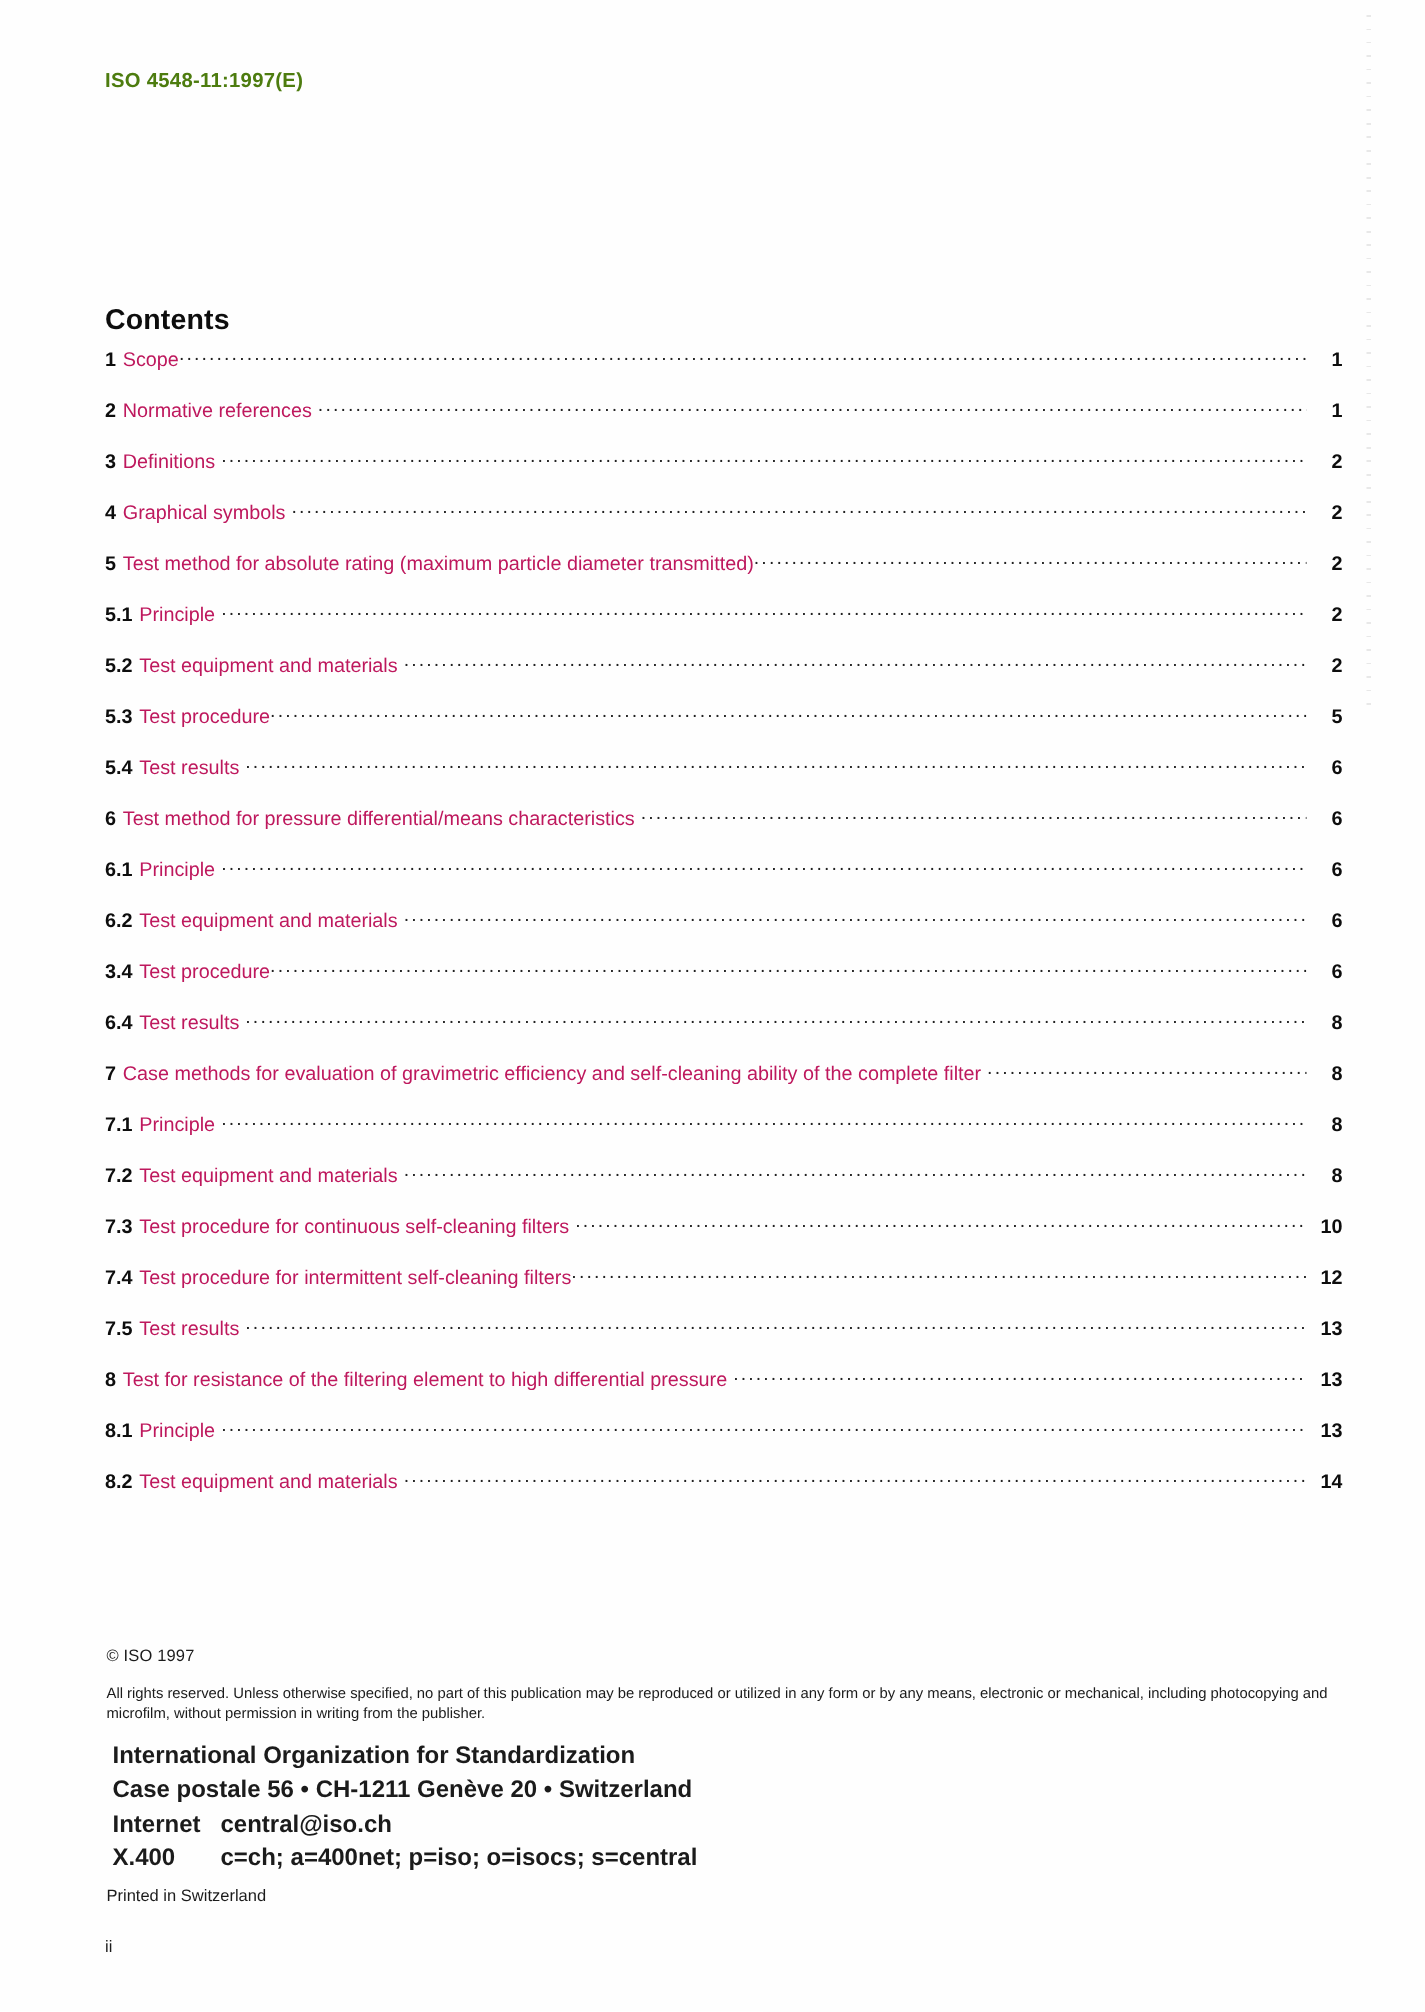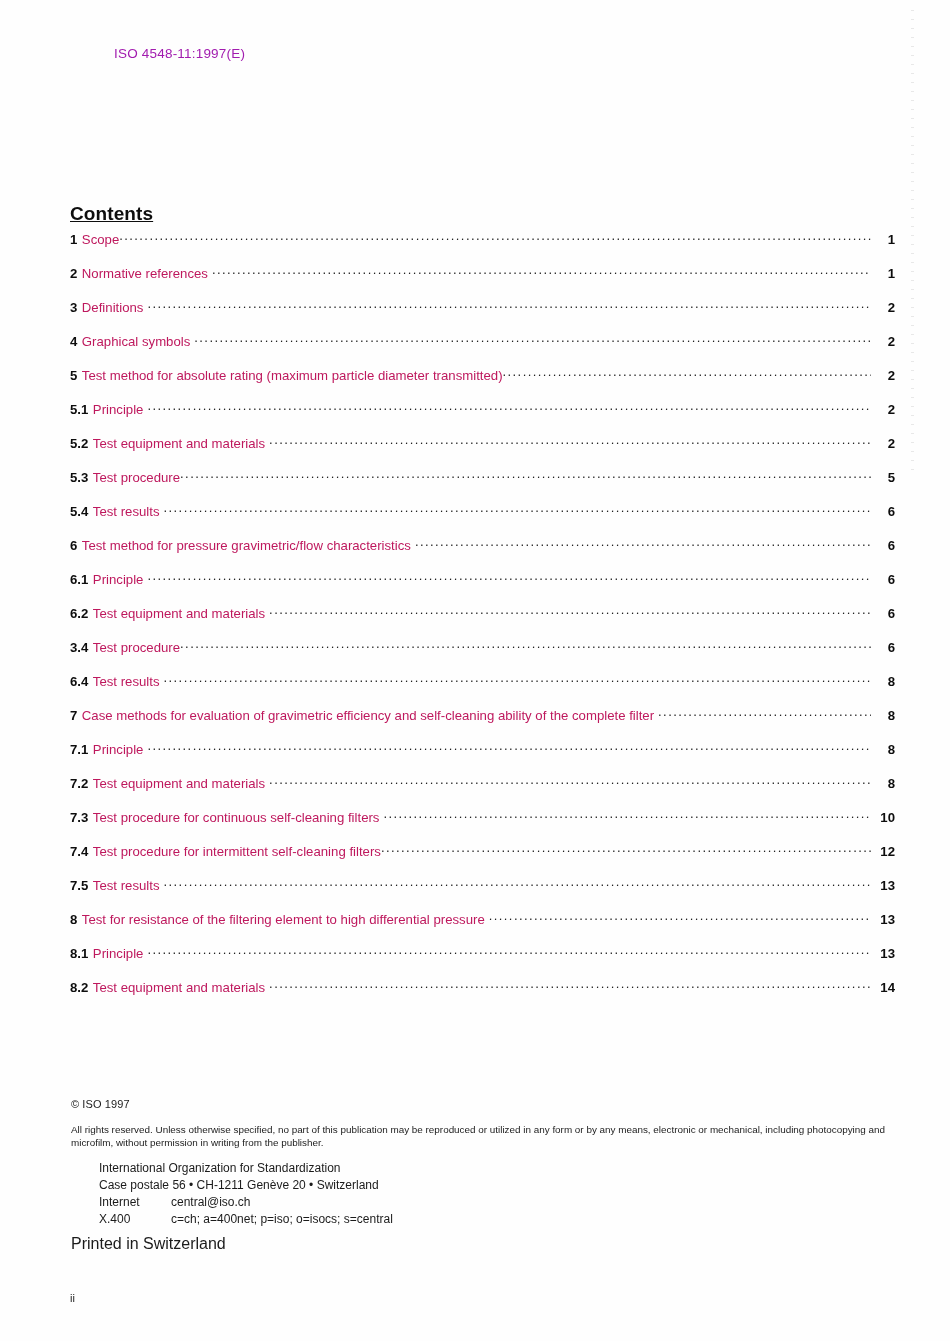--- a/index.html
+++ b/index.html
@@ -21,36 +21,34 @@
     inset: 0;
     background: #fefefe;
   }
 
   
   .doc-header {
     position: absolute;
     left: 70px;
     top: 46px;
     font-size: 13.5px;
-    font-weight: normal;
+    font-weight: bold;
     letter-spacing: 0.2px;
-    color: #a21caf;
-    margin-left: 44px;
+    color: #4d7c0f;
   }
 
   
   .contents-title {
     position: absolute;
     left: 70px;
     top: 190px;
     font-size: 19px;
     font-weight: bold;
     letter-spacing: 0.1px;
     color: #0d0d0d;
-    text-decoration: underline;
   }
 
   
   .toc {
     position: absolute;
     left: 70px;
     top: 231px;
     width: 825px;
   }
   .toc-entry {
@@ -118,38 +116,39 @@
   }
   .rights {
     margin-top: 13px;
     font-size: 9.9px;
     line-height: 1.32;
     color: #1b1b1b;
     width: 826px;
   }
   .address {
     margin-top: 11px;
-    margin-left: 28px;
-    font-size: 12px;
+    margin-left: 4px;
+    font-size: 16px;
     line-height: 1.42;
     color: #1b1b1b;
+    font-weight: bold;
   }
   .addr-row {
     display: flex;
   }
   .addr-key {
     flex: 0 0 72px;
   }
   .addr-val {
     flex: 1 1 auto;
   }
   .printed {
     margin-top: 7px;
     margin-left: 0px;
-    font-size: 16px;
+    font-size: 11px;
     color: #1b1b1b;
   }
 
   
   .folio {
     position: absolute;
     left: 70px;
     top: 1292px;
     font-size: 11px;
     color: #1b1b1b;
@@ -241,21 +240,21 @@
       </div>
       <div class="toc-entry">
         <span class="toc-num">5.4</span>
         <span class="toc-label">Test results</span>
         <span class="toc-gap"></span>
         <span class="toc-leader"></span>
         <span class="toc-page">6</span>
       </div>
       <div class="toc-entry">
         <span class="toc-num">6</span>
-        <span class="toc-label">Test method for pressure gravimetric/flow characteristics</span>
+        <span class="toc-label">Test method for pressure differential/means characteristics</span>
         <span class="toc-gap"></span>
         <span class="toc-leader"></span>
         <span class="toc-page">6</span>
       </div>
       <div class="toc-entry">
         <span class="toc-num">6.1</span>
         <span class="toc-label">Principle</span>
         <span class="toc-gap"></span>
         <span class="toc-leader"></span>
         <span class="toc-page">6</span>

